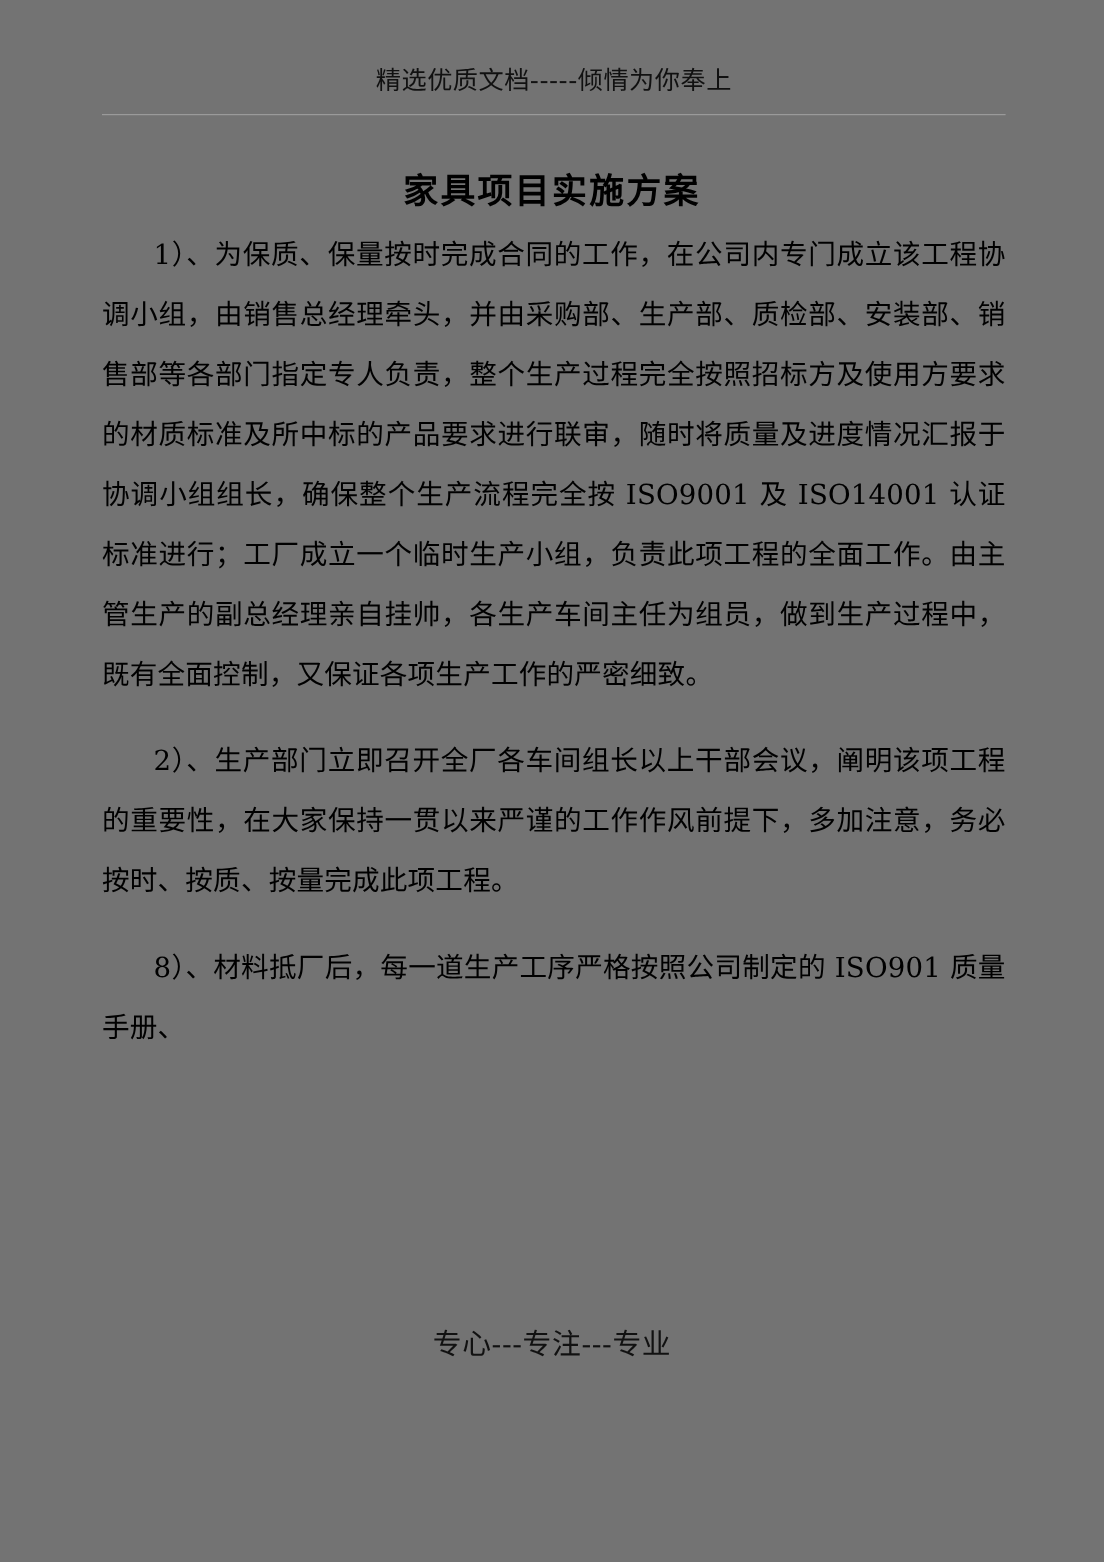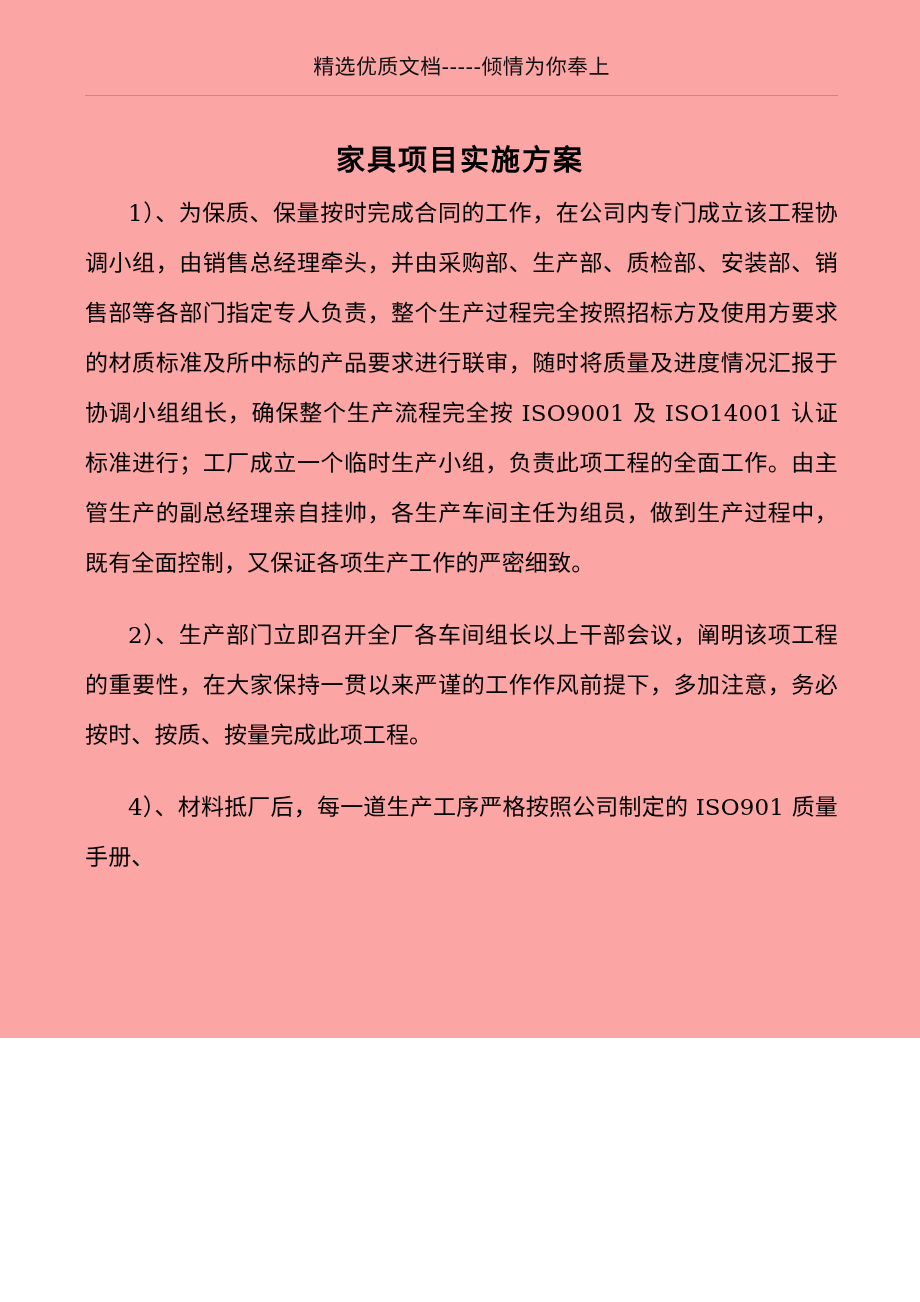--- a/index.html
+++ b/index.html
@@ -5,23 +5,23 @@
 <style>
   html, body {
     margin: 0;
     padding: 0;
     background: #ffffff;
   }
 
   .page {
     position: relative;
     width: 920px;
-    height: 1038px;
+    height: 1302px;
     margin: 0 auto;
-    background: #fca5a5;
+    background: #737373;
     box-sizing: border-box;
     overflow: hidden;
   }
 
   
   .doc-header {
     position: absolute;
     left: 85px;
     right: 82px;
     top: 52px;
@@ -100,18 +100,18 @@
 
   <div class="doc-header">
     <div class="doc-header-text">精选优质文档-----倾情为你奉上</div>
   </div>
 
   <h1 class="doc-title">家具项目实施方案</h1>
 
   <div class="doc-body">
     <p class="para">1）、为保质、保量按时完成合同的工作，在公司内专门成立该工程协调小组，由销售总经理牵头，并由采购部、生产部、质检部、安装部、销售部等各部门指定专人负责，整个生产过程完全按照招标方及使用方要求的材质标准及所中标的产品要求进行联审，随时将质量及进度情况汇报于协调小组组长，确保整个生产流程完全按 ISO9001 及 ISO14001 认证标准进行；工厂成立一个临时生产小组，负责此项工程的全面工作。由主管生产的副总经理亲自挂帅，各生产车间主任为组员，做到生产过程中，既有全面控制，又保证各项生产工作的严密细致。</p>
     <p class="para">2）、生产部门立即召开全厂各车间组长以上干部会议，阐明该项工程的重要性，在大家保持一贯以来严谨的工作作风前提下，多加注意，务必按时、按质、按量完成此项工程。</p>
-    <p class="para">4）、材料抵厂后，每一道生产工序严格按照公司制定的 ISO901 质量手册、</p>
+    <p class="para">8）、材料抵厂后，每一道生产工序严格按照公司制定的 ISO901 质量手册、</p>
   </div>
 
   <div class="doc-footer">专心---专注---专业</div>
 
 </div>
 
 </body></html>

